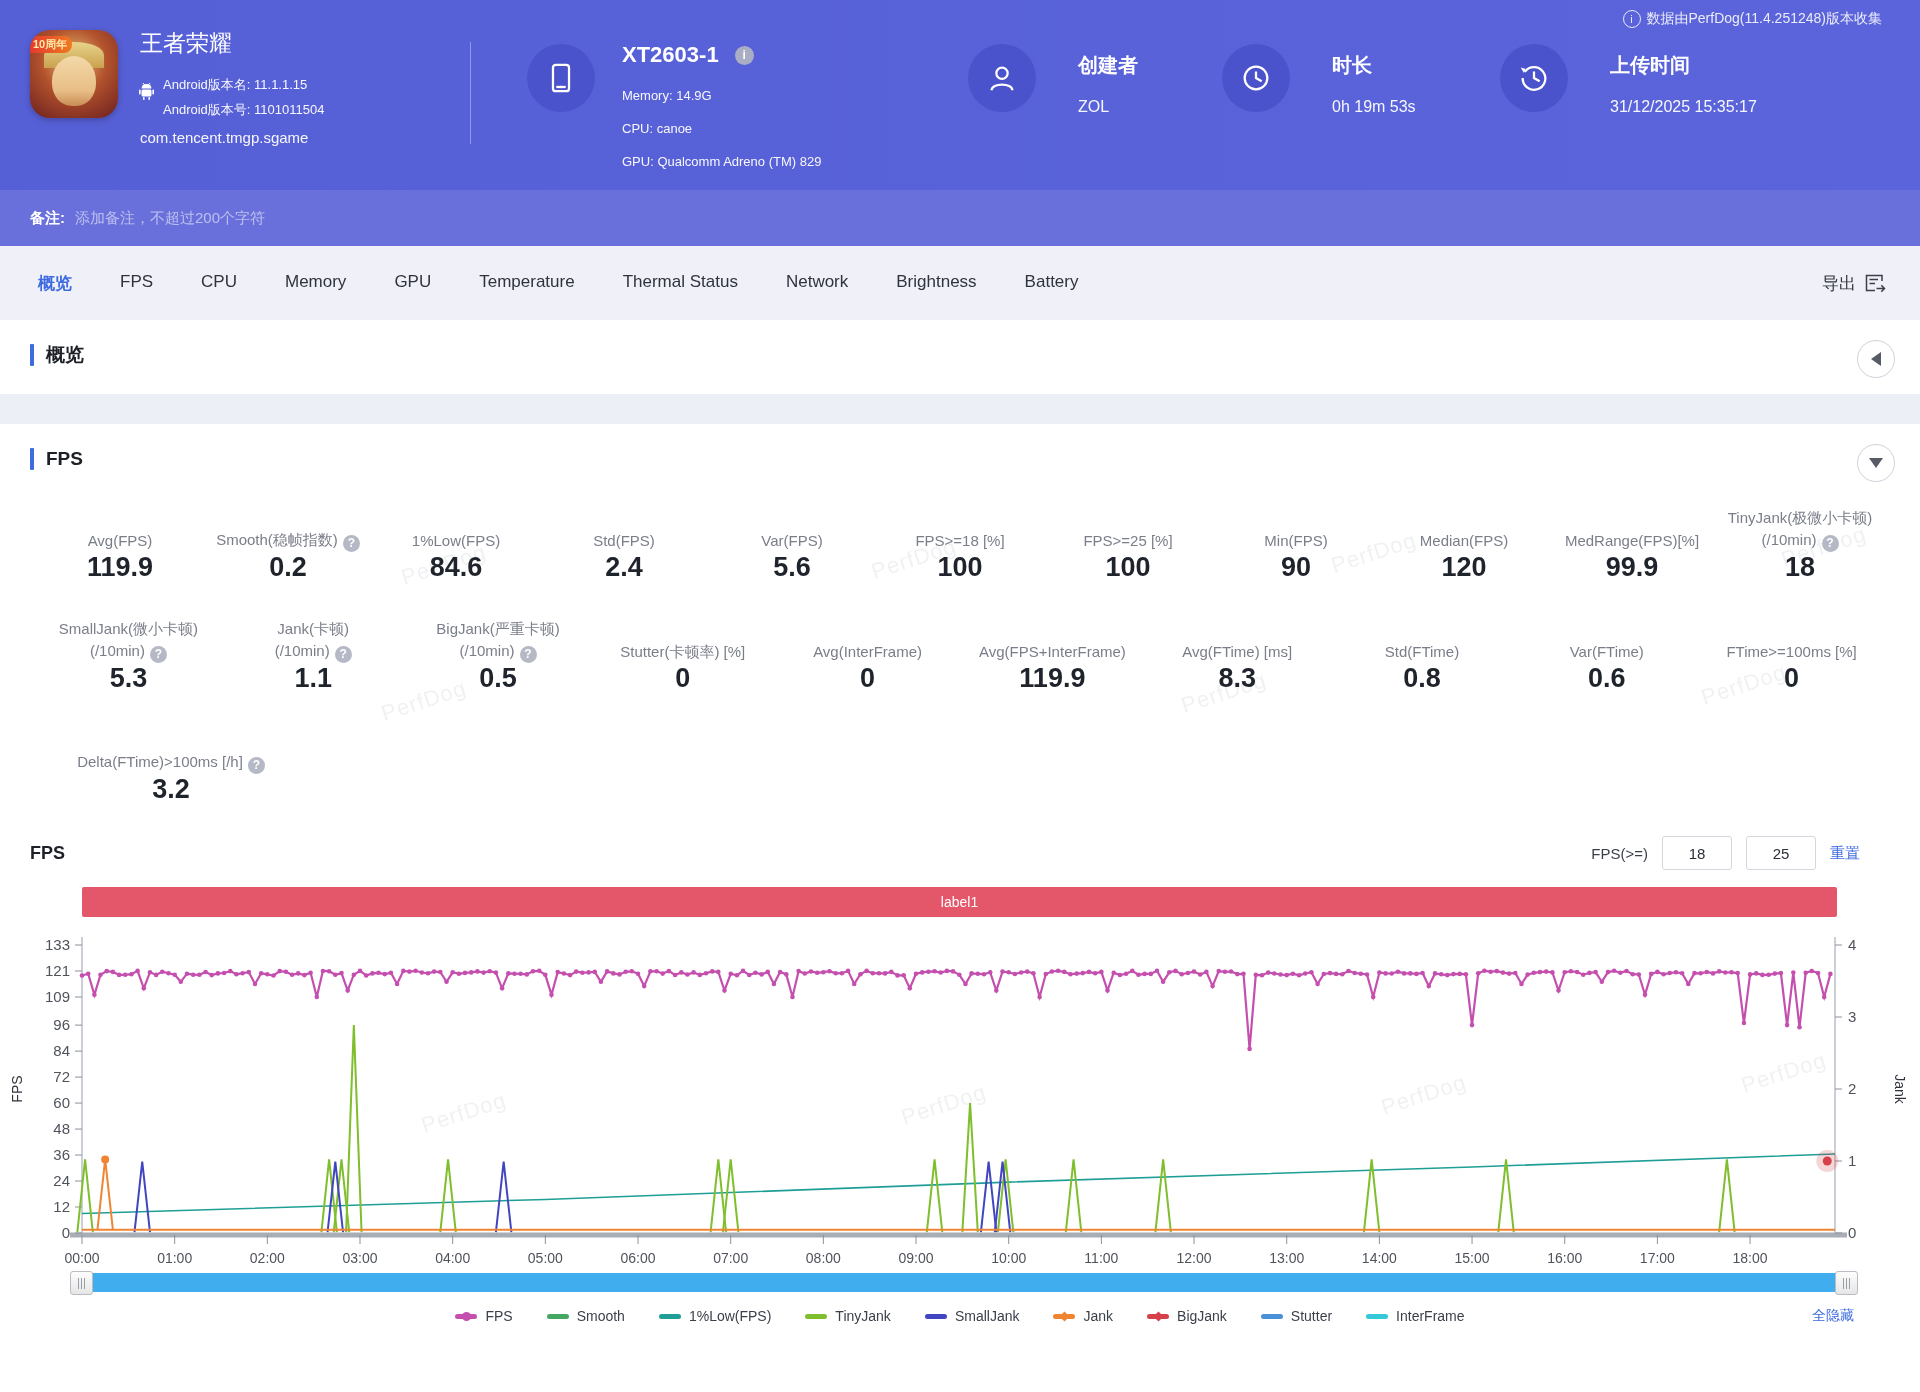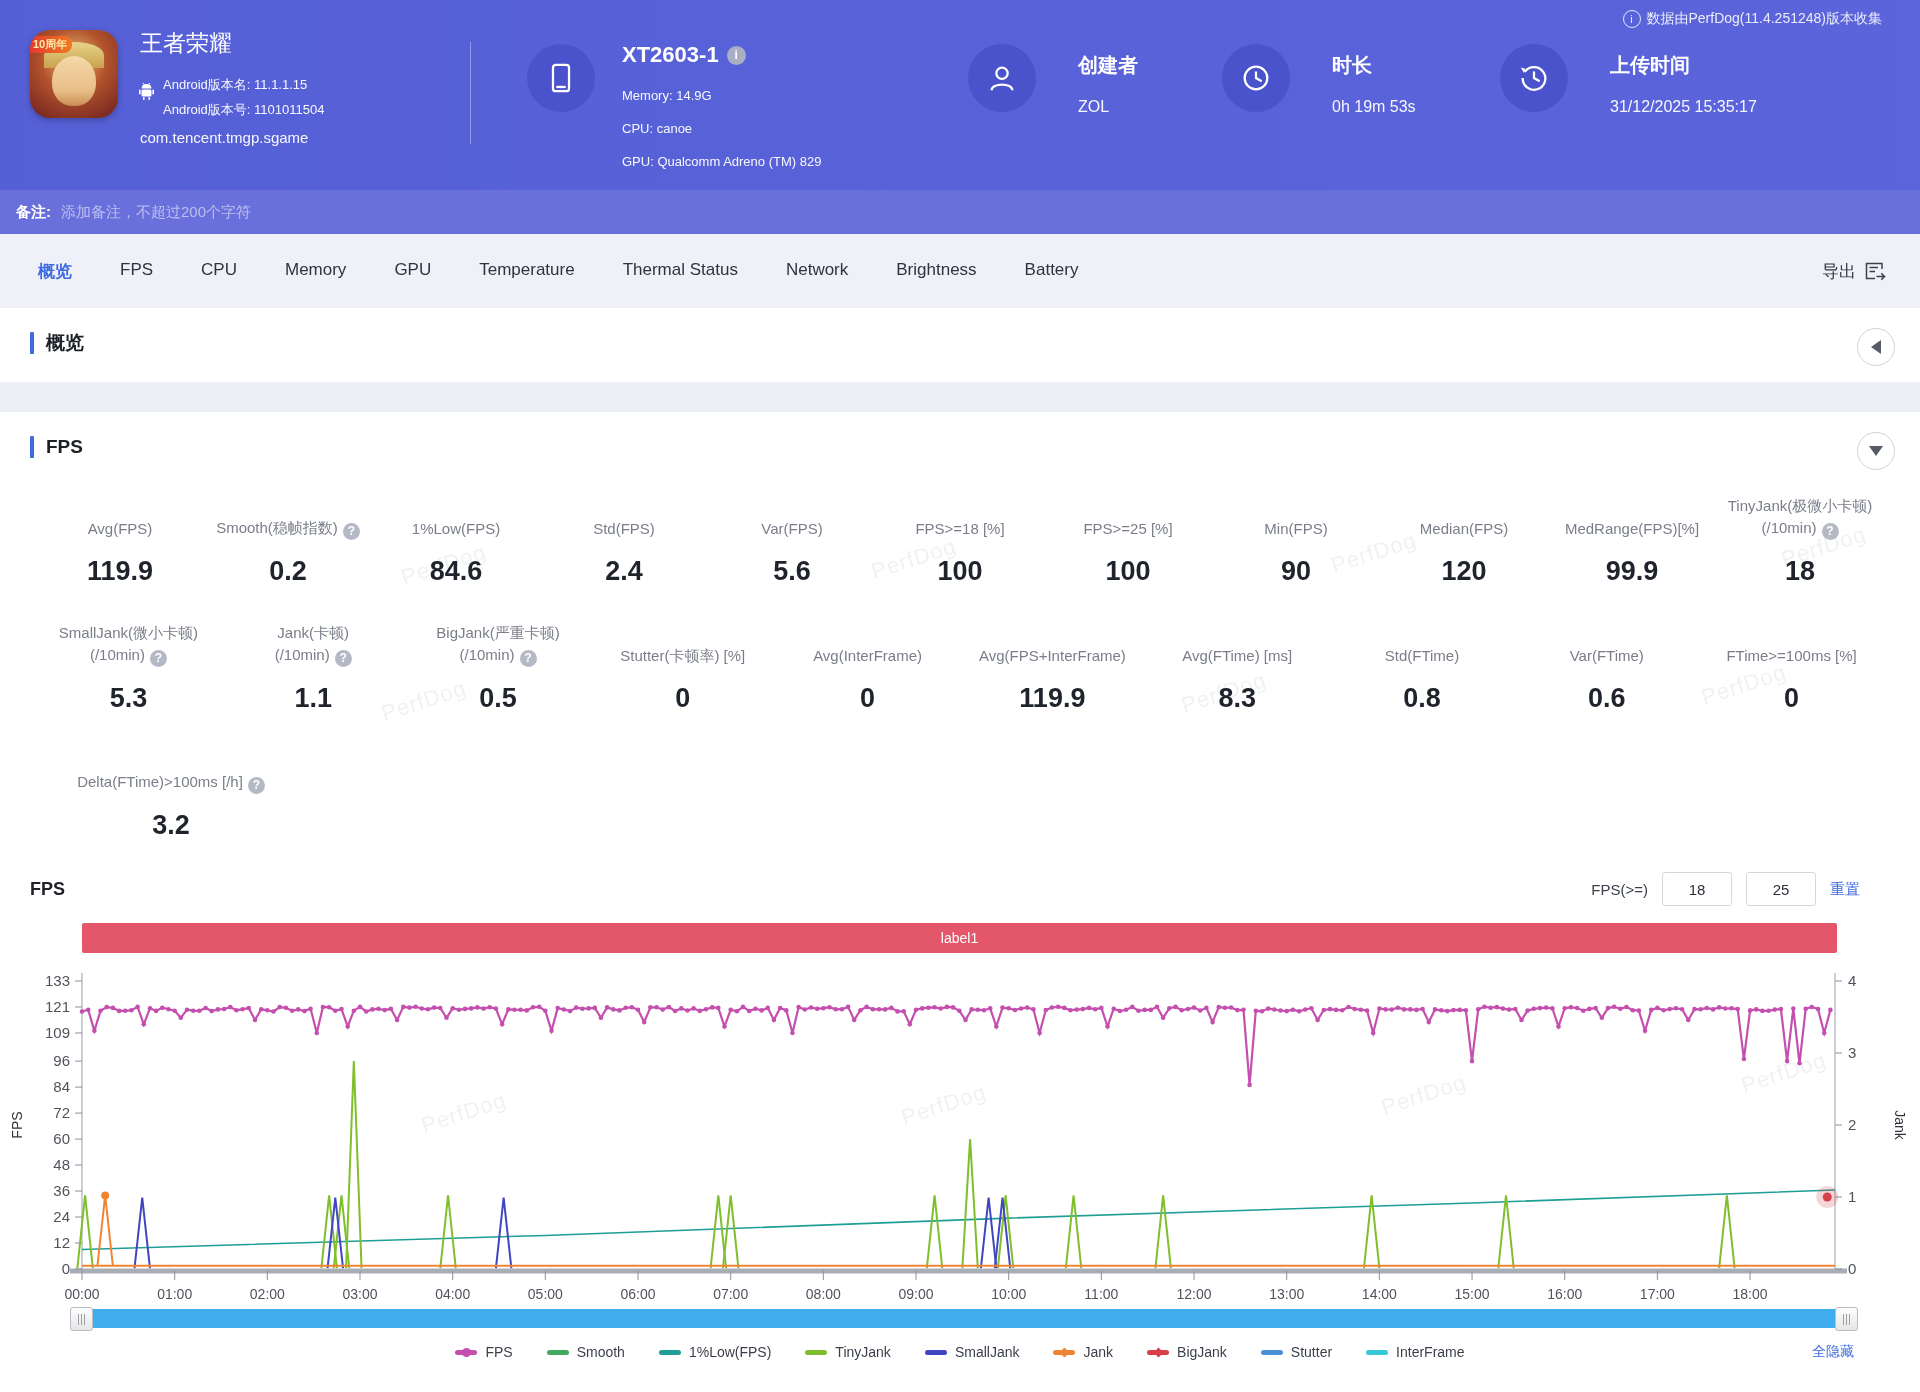--- a/index.html
+++ b/index.html
@@ -26,28 +26,28 @@
   .app-ver{position:absolute;left:163px;top:72px;font-size:13px;line-height:25px;color:rgba(255,255,255,.95);}
   .android-ic{position:absolute;left:138px;top:82px;}
   .app-pkg{position:absolute;left:140px;top:129px;font-size:15px;color:rgba(255,255,255,.95);}
   .hdr-divider{position:absolute;left:470px;top:42px;width:1px;height:102px;background:rgba(255,255,255,.35);}
   .hdr-circle{position:absolute;width:68px;height:68px;border-radius:50%;background:#4a53cb;
       display:flex;align-items:center;justify-content:center;}
   .dev-circle{left:527px;top:44px;}
   .cre-circle{left:968px;top:44px;}
   .dur-circle{left:1222px;top:44px;}
   .upl-circle{left:1500px;top:44px;}
-  .dev-name{position:absolute;left:622px;top:42px;font-size:22px;font-weight:bold;display:flex;align-items:center;gap:8px;}
+  .dev-name{position:absolute;left:622px;top:42px;font-size:22px;font-weight:bold;display:flex;align-items:center;gap:16px;}
   .i-circle-f{width:19px;height:19px;background:#a9aec4;border-radius:50%;color:#fff;font-size:12px;
       line-height:19px;text-align:center;font-style:normal;font-weight:bold;}
   .dev-line{position:absolute;left:622px;font-size:13px;color:rgba(255,255,255,.95);}
   .hdr-label{position:absolute;top:52px;font-size:20px;font-weight:bold;}
   .hdr-value{position:absolute;top:98px;font-size:16px;color:rgba(255,255,255,.95);}
   
-  .note-bar{height:44px;background:#6970dc;display:flex;align-items:center;padding-left:16px;
+  .note-bar{height:56px;background:#6970dc;display:flex;align-items:center;padding-left:30px;
       font-size:15px;position:relative;z-index:2;}
   .note-label{color:#fff;font-weight:bold;margin-right:10px;}
   .note-ph{color:rgba(255,255,255,.55);}
   
   .nav{height:74px;background:#f0f1f8;display:flex;align-items:center;padding:0 34px 0 14px;position:relative;z-index:2;}
   .tab{font-size:17px;color:#2f333d;margin:0 24px;cursor:pointer;white-space:nowrap;}
   .tab.active{color:#3e6be0;font-weight:bold;}
   .export{margin-left:auto;display:flex;align-items:center;gap:8px;font-size:17px;color:#2f333d;cursor:pointer;}
   
   .sec-wrap{position:relative;z-index:2;}
@@ -59,21 +59,21 @@
   .tri-left{width:0;height:0;border-top:7px solid transparent;border-bottom:7px solid transparent;border-right:10px solid #565b66;}
   .tri-down{width:0;height:0;border-left:7px solid transparent;border-right:7px solid transparent;border-top:10px solid #565b66;}
   .gap-band{height:30px;background:#edeff6;margin-top:26px;}
   
   .metrics{margin:28px 36px 0 36px;}
   .metric-row{display:flex;margin-bottom:28px;}
   .metric{flex:1;text-align:center;display:flex;flex-direction:column;}
   .metric.fixed{flex:0 0 270px;}
   .m-label{min-height:52px;display:flex;flex-direction:column;justify-content:flex-end;
       font-size:15px;color:#7a7e89;line-height:22px;}
-  .m-value{margin-top:16px;font-size:27px;font-weight:bold;color:#1f232b;}
+  .m-value{margin-top:0;font-size:27px;font-weight:bold;color:#1f232b;}
   .help{display:inline-block;width:17px;height:17px;background:#b5b9c6;border-radius:50%;color:#fff;
       font-size:12px;line-height:17px;font-weight:bold;margin-left:5px;vertical-align:-2px;cursor:pointer;}
   
   .chart-head{display:flex;align-items:center;margin:24px 60px 0 30px;height:40px;}
   .chart-title{font-size:18px;font-weight:bold;color:#1d2026;}
   .chart-controls{margin-left:auto;display:flex;align-items:center;gap:14px;font-size:15px;color:#3a3f4a;}
   .fps-input{width:64px;height:30px;border:1px solid #d4d7de;border-radius:3px;text-align:center;
       font-size:15px;color:#2b2f38;background:#fff;font-family:inherit;}
   .reset-link{color:#3e6be0;cursor:pointer;}
   .band{margin:14px 0 0 82px;width:1755px;height:30px;background:#e4576a;border-radius:2px;color:#fff;

